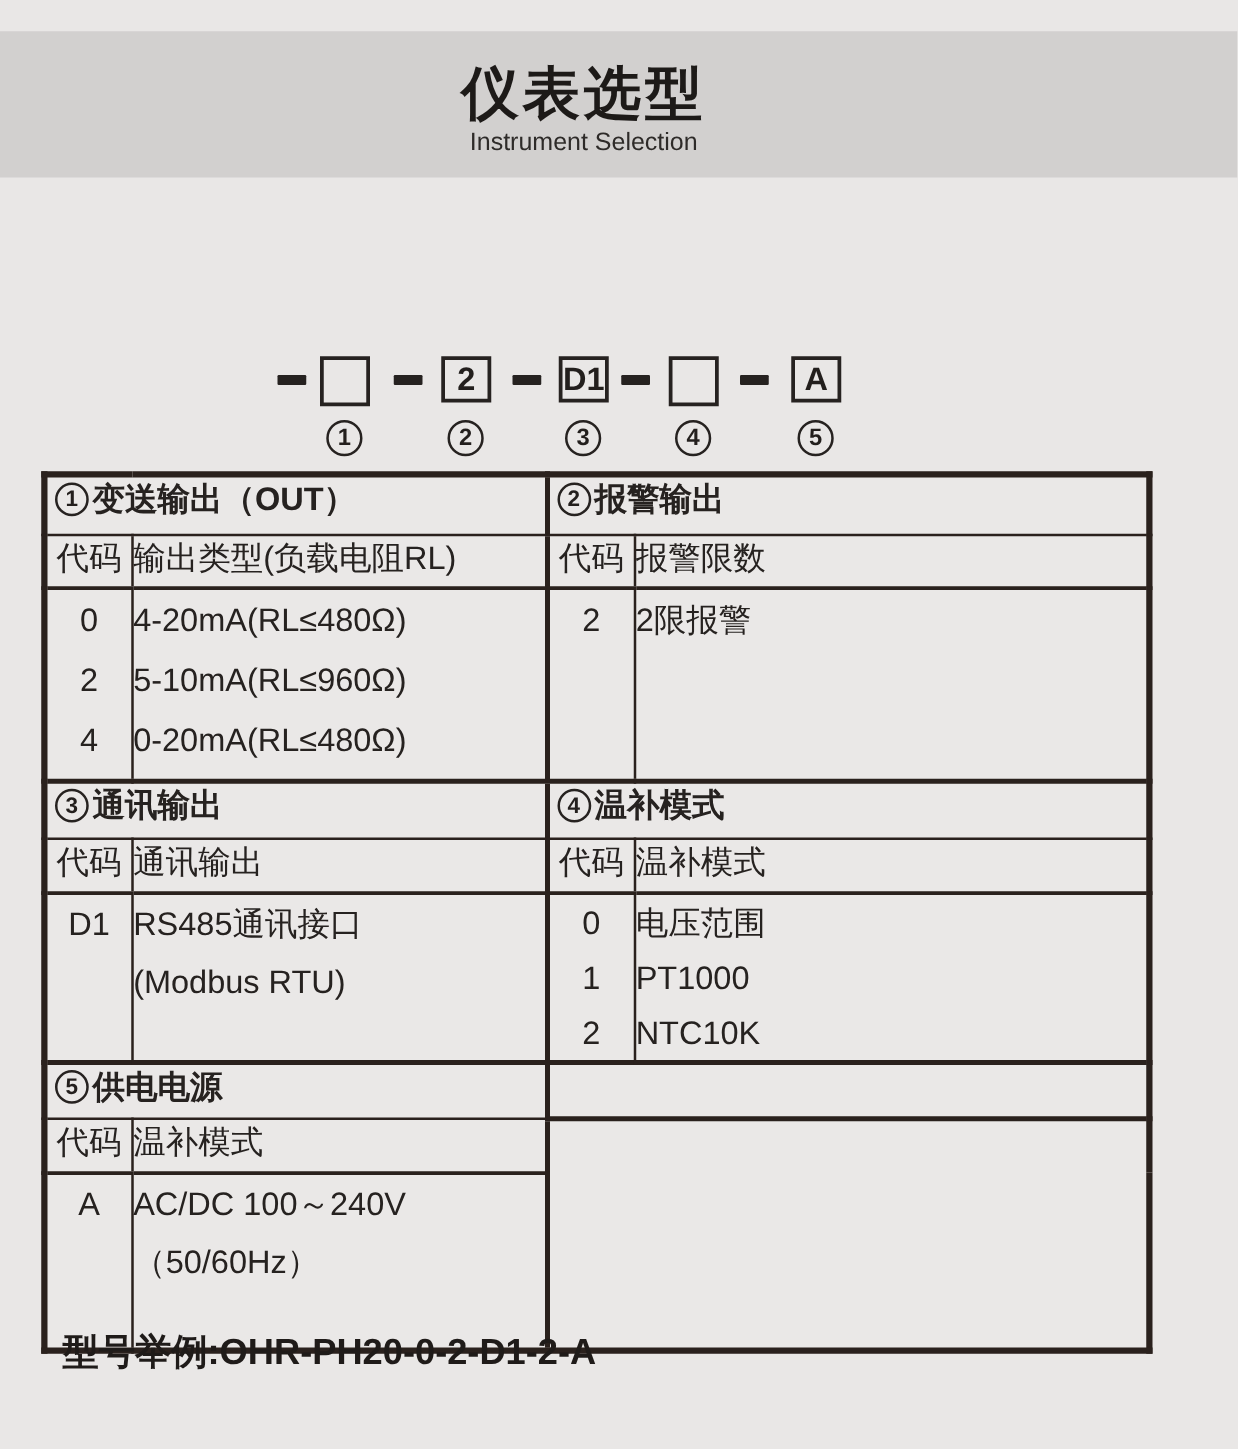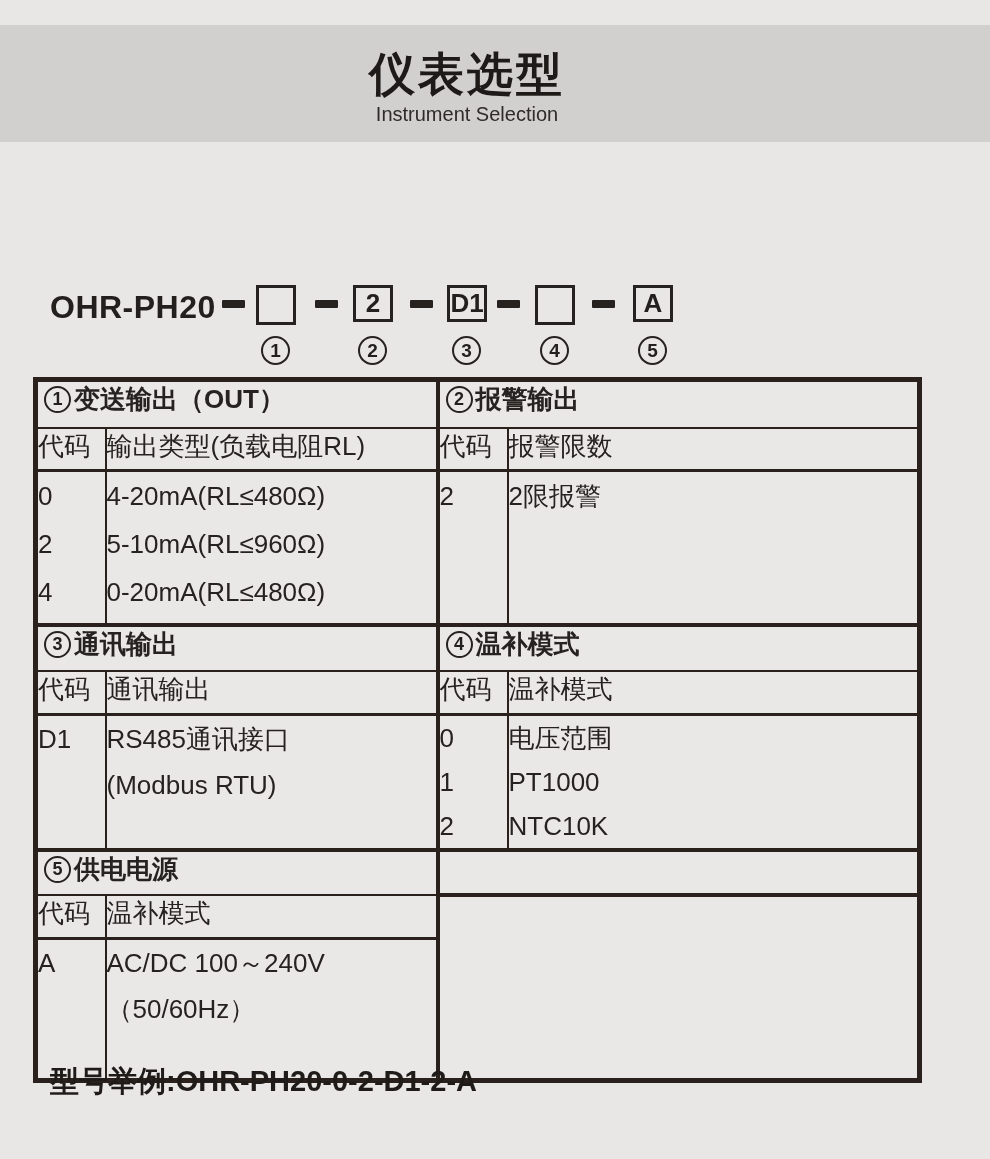--- a/index.html
+++ b/index.html
@@ -28,21 +28,21 @@
         box-sizing:border-box;color:#231f1d;background:transparent;flex:none;}
   .num-circ{position:absolute;top:336px;width:29px;height:29px;}
 
   
   table.sel{position:absolute;left:33px;top:377px;width:884px;border-collapse:collapse;table-layout:fixed;}
   table.sel td{border:2px solid #2a211d;background:#eae8e7;font-size:26px;vertical-align:top;padding:0;color:#262220;}
   td.title{background:#f3f1f0;vertical-align:middle;font-size:27px;font-weight:bold;}
   .tflex{display:flex;align-items:center;padding-left:6px;}
   .tflex .circ{width:27px;height:27px;font-size:18px;margin-right:3px;}
   td.sh{vertical-align:middle;}
-  td.code{margin-top:16px;}
+  td.code{text-align:center;margin-top:16px;}
   td.desc{padding-left:9px;}
   .bb3{border-bottom-width:3px !important;}
   .bt4{border-top-width:4px !important;}
   .bl4{border-left-width:4px !important;}
   table.sel{border:5px solid #2a211d;}
   .ln48{line-height:48px;}
   .ln46{line-height:46px;}
   .ln44{line-height:44px;}
   .pt2{padding-top:2px;}
   .pt4{padding-top:4px;}
@@ -54,21 +54,20 @@
 </head>
 <body>
 
 <div class="page">
 
   <div class="band"></div>
   <div class="t-cn">仪表选型</div>
   <div class="t-en">Instrument Selection</div>
 
 
-  <div class="mtext">OHR-PH20</div>
 
   <div class="dash" style="left:222px"></div>
   <div class="slot tall" style="left:256px">
       <span></span>
     </div>
   <div class="dash" style="left:315px"></div>
   <div class="slot short" style="left:353px">
       <span>2</span>
     </div>
   <div class="dash" style="left:410px"></div>

